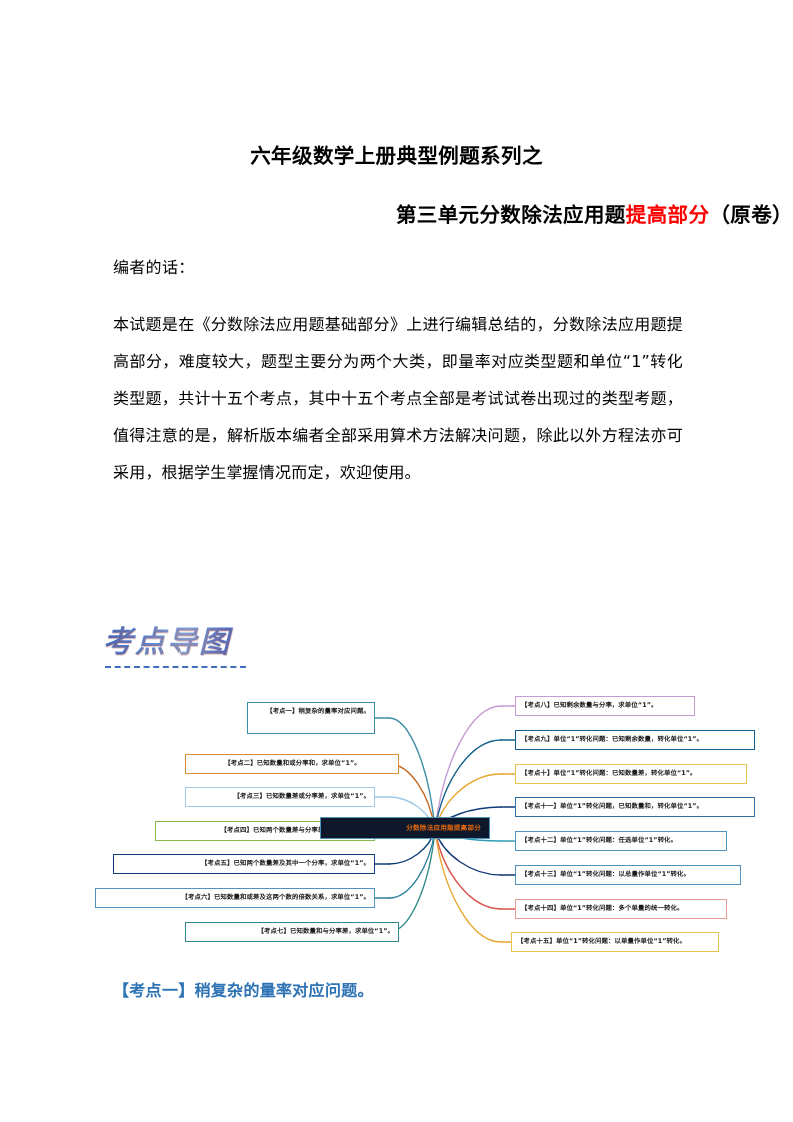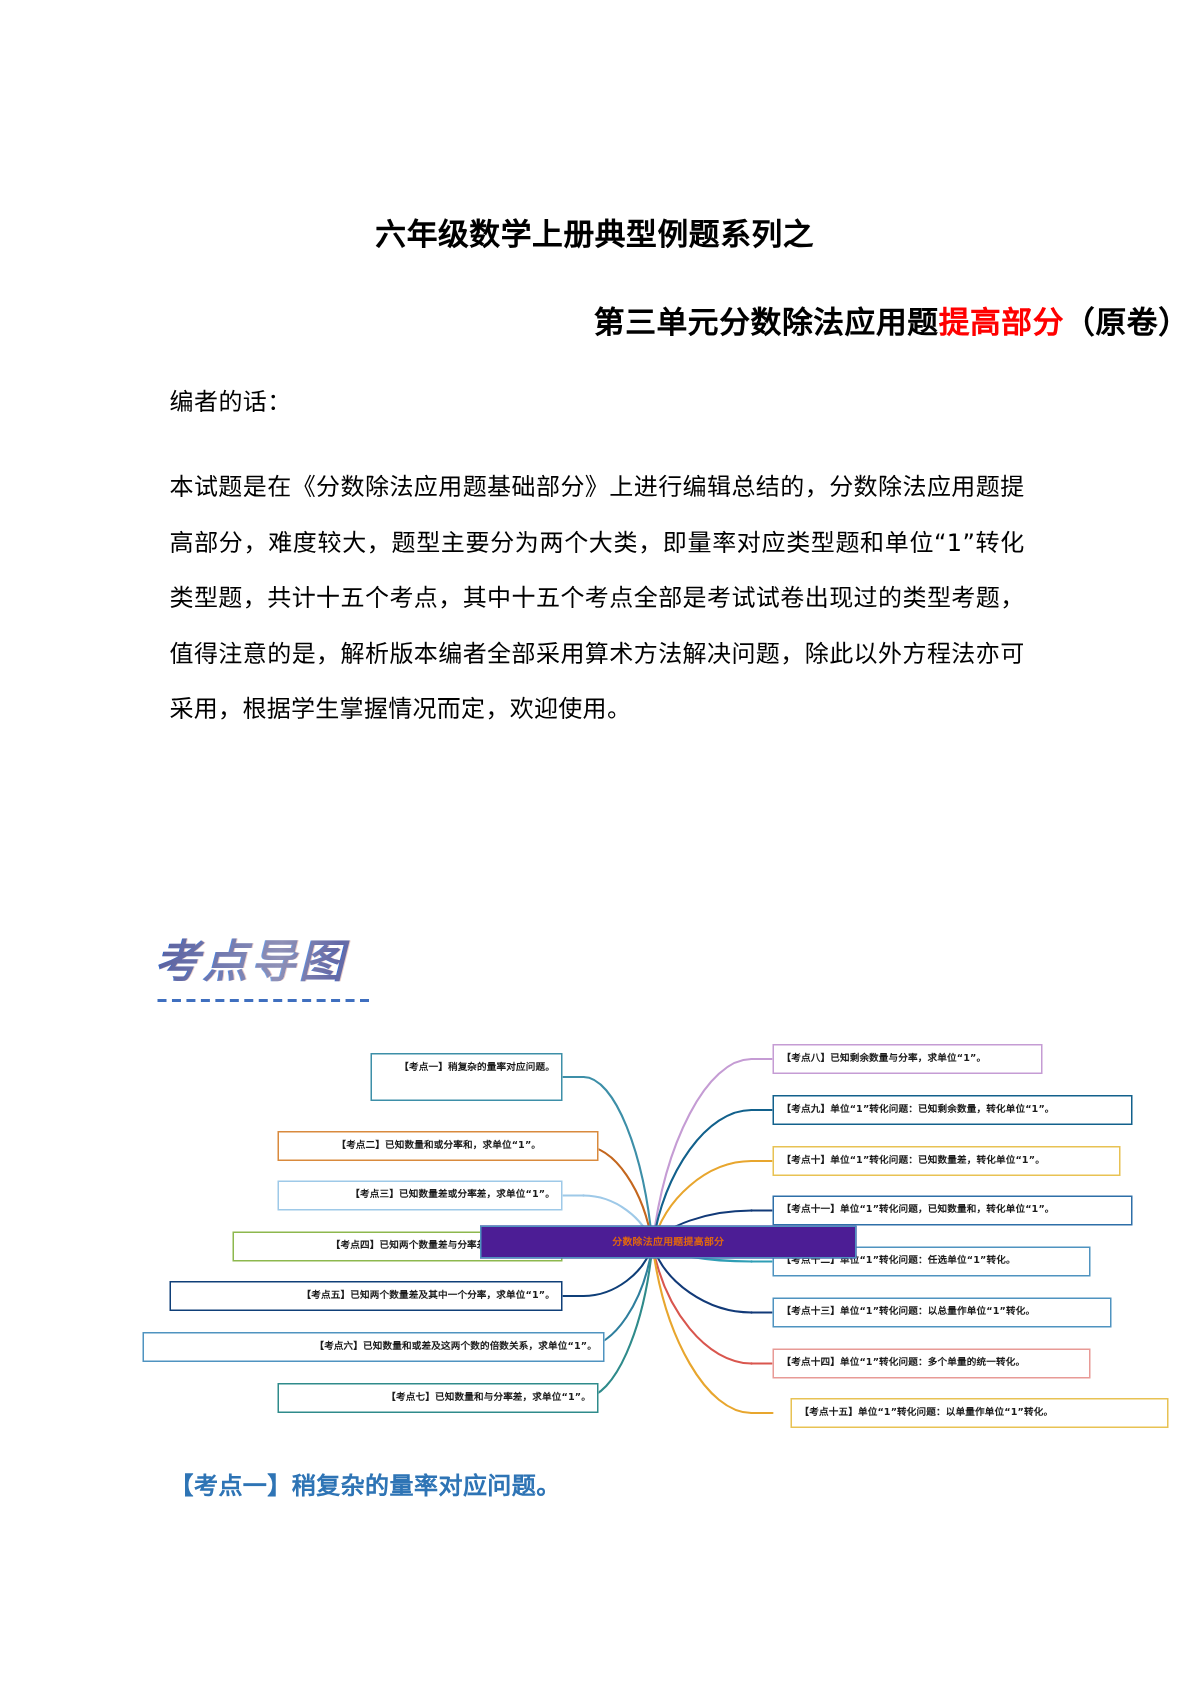--- a/index.html
+++ b/index.html
@@ -209,33 +209,33 @@
         <path d="M 406 117 C 376.3 117, 347.92 127.35, 340 140" stroke="#123a78" stroke-width="1.4" fill="none" stroke-linecap="round"></path>
         <line x1="420" y1="151" x2="406" y2="151" stroke="#2f9eb5" stroke-width="1.4" stroke-linecap="round"></line>
         <path d="M 406 151 C 376.3 151, 347.92 146.05, 340 140" stroke="#2f9eb5" stroke-width="1.4" fill="none" stroke-linecap="round"></path>
         <line x1="420" y1="185" x2="406" y2="185" stroke="#123a78" stroke-width="1.4" stroke-linecap="round"></line>
         <path d="M 406 185 C 376.3 185, 347.92 164.75, 340 140" stroke="#123a78" stroke-width="1.4" fill="none" stroke-linecap="round"></path>
         <line x1="420" y1="219" x2="406" y2="219" stroke="#d9564e" stroke-width="1.4" stroke-linecap="round"></line>
         <path d="M 406 219 C 376.3 219, 347.92 183.45, 340 140" stroke="#d9564e" stroke-width="1.4" fill="none" stroke-linecap="round"></path>
         <line x1="420" y1="252" x2="406" y2="252" stroke="#e8a62e" stroke-width="1.4" stroke-linecap="round"></line>
         <path d="M 406 252 C 376.3 252, 347.92 201.60000000000002, 340 140" stroke="#e8a62e" stroke-width="1.4" fill="none" stroke-linecap="round"></path>
       </svg>
-    <div class="center-node" id="center-node" style="background: #4c1d95; border-color: rgb(79, 147, 192); color: rgb(224, 103, 15); left: 225px; top: 127px; width: 251px;">分数除法应用题提高部分</div>
+    <div class="center-node" id="center-node" style="background: #0f172a; border-color: rgb(79, 147, 192); color: rgb(224, 103, 15); left: 225px; top: 127px; width: 170px; text-align: right;">分数除法应用题提高部分</div>
   <div class="node wrap" style="left: 152px; top: 12px; width: 128px; min-height: 32px; border-color: rgb(61, 143, 168); text-align: right;">【考点一】稍复杂的量率对应问题。</div>
       <div class="node" style="left: 90px; top: 64px; width: 214px; min-height: 20px; border-color: rgb(217, 138, 61); text-align: center;">【考点二】已知数量和或分率和，求单位“1”。</div>
       <div class="node" style="left: 90px; top: 97px; width: 190px; min-height: 20px; border-color: rgb(158, 201, 232); text-align: right;">【考点三】已知数量差或分率差，求单位“1”。</div>
       <div class="node" style="left: 60px; top: 131px; width: 220px; min-height: 20px; border-color: rgb(141, 184, 78); text-align: right;">【考点四】已知两个数量差与分率差，求单位“1”。</div>
       <div class="node" style="left: 18px; top: 164px; width: 262px; min-height: 20px; border-color: rgb(15, 63, 120); text-align: right;">【考点五】已知两个数量差及其中一个分率，求单位“1”。</div>
-      <div class="node" style="left: 0px; top: 198px; width: 308px; min-height: 20px; border-color: rgb(79, 147, 192); text-align: right;">【考点六】已知数量和或差及这两个数的倍数关系，求单位“1”。</div>
+      <div class="node" style="left: 0px; top: 198px; width: 280px; min-height: 20px; border-color: rgb(79, 147, 192); text-align: right;">【考点六】已知数量和或差及这两个数的倍数关系，求单位“1”。</div>
       <div class="node" style="left: 90px; top: 232px; width: 214px; min-height: 20px; border-color: rgb(47, 139, 139); text-align: right;">【考点七】已知数量和与分率差，求单位“1”。</div>
       <div class="node" style="left: 420px; top: 6px; width: 180px; min-height: 20px; border-color: rgb(197, 156, 212);">【考点八】已知剩余数量与分率，求单位“1”。</div>
       <div class="node" style="left: 420px; top: 40px; width: 240px; min-height: 20px; border-color: rgb(18, 97, 140);">【考点九】单位“1”转化问题：已知剩余数量，转化单位“1”。</div>
       <div class="node" style="left: 420px; top: 74px; width: 232px; min-height: 20px; border-color: rgb(232, 194, 83);">【考点十】单位“1”转化问题：已知数量差，转化单位“1”。</div>
       <div class="node" style="left: 420px; top: 107px; width: 240px; min-height: 20px; border-color: rgb(46, 111, 168);">【考点十一】单位“1”转化问题，已知数量和，转化单位“1”。</div>
       <div class="node" style="left: 420px; top: 141px; width: 212px; min-height: 20px; border-color: rgb(79, 147, 192);">【考点十二】单位“1”转化问题：任选单位“1”转化。</div>
       <div class="node" style="left: 420px; top: 175px; width: 226px; min-height: 20px; border-color: rgb(79, 147, 192);">【考点十三】单位“1”转化问题：以总量作单位“1”转化。</div>
       <div class="node" style="left: 420px; top: 209px; width: 212px; min-height: 20px; border-color: rgb(232, 154, 150);">【考点十四】单位“1”转化问题：多个单量的统一转化。</div>
-      <div class="node" style="left: 432px; top: 242px; width: 252px; min-height: 20px; border-color: rgb(232, 194, 83);">【考点十五】单位“1”转化问题：以单量作单位“1”转化。</div>
+      <div class="node" style="left: 416px; top: 242px; width: 208px; min-height: 20px; border-color: rgb(232, 194, 83);">【考点十五】单位“1”转化问题：以单量作单位“1”转化。</div>
     </div>
 
   <div class="point-heading">【考点一】稍复杂的量率对应问题。</div>
 
 </div>
 
 </body></html>

